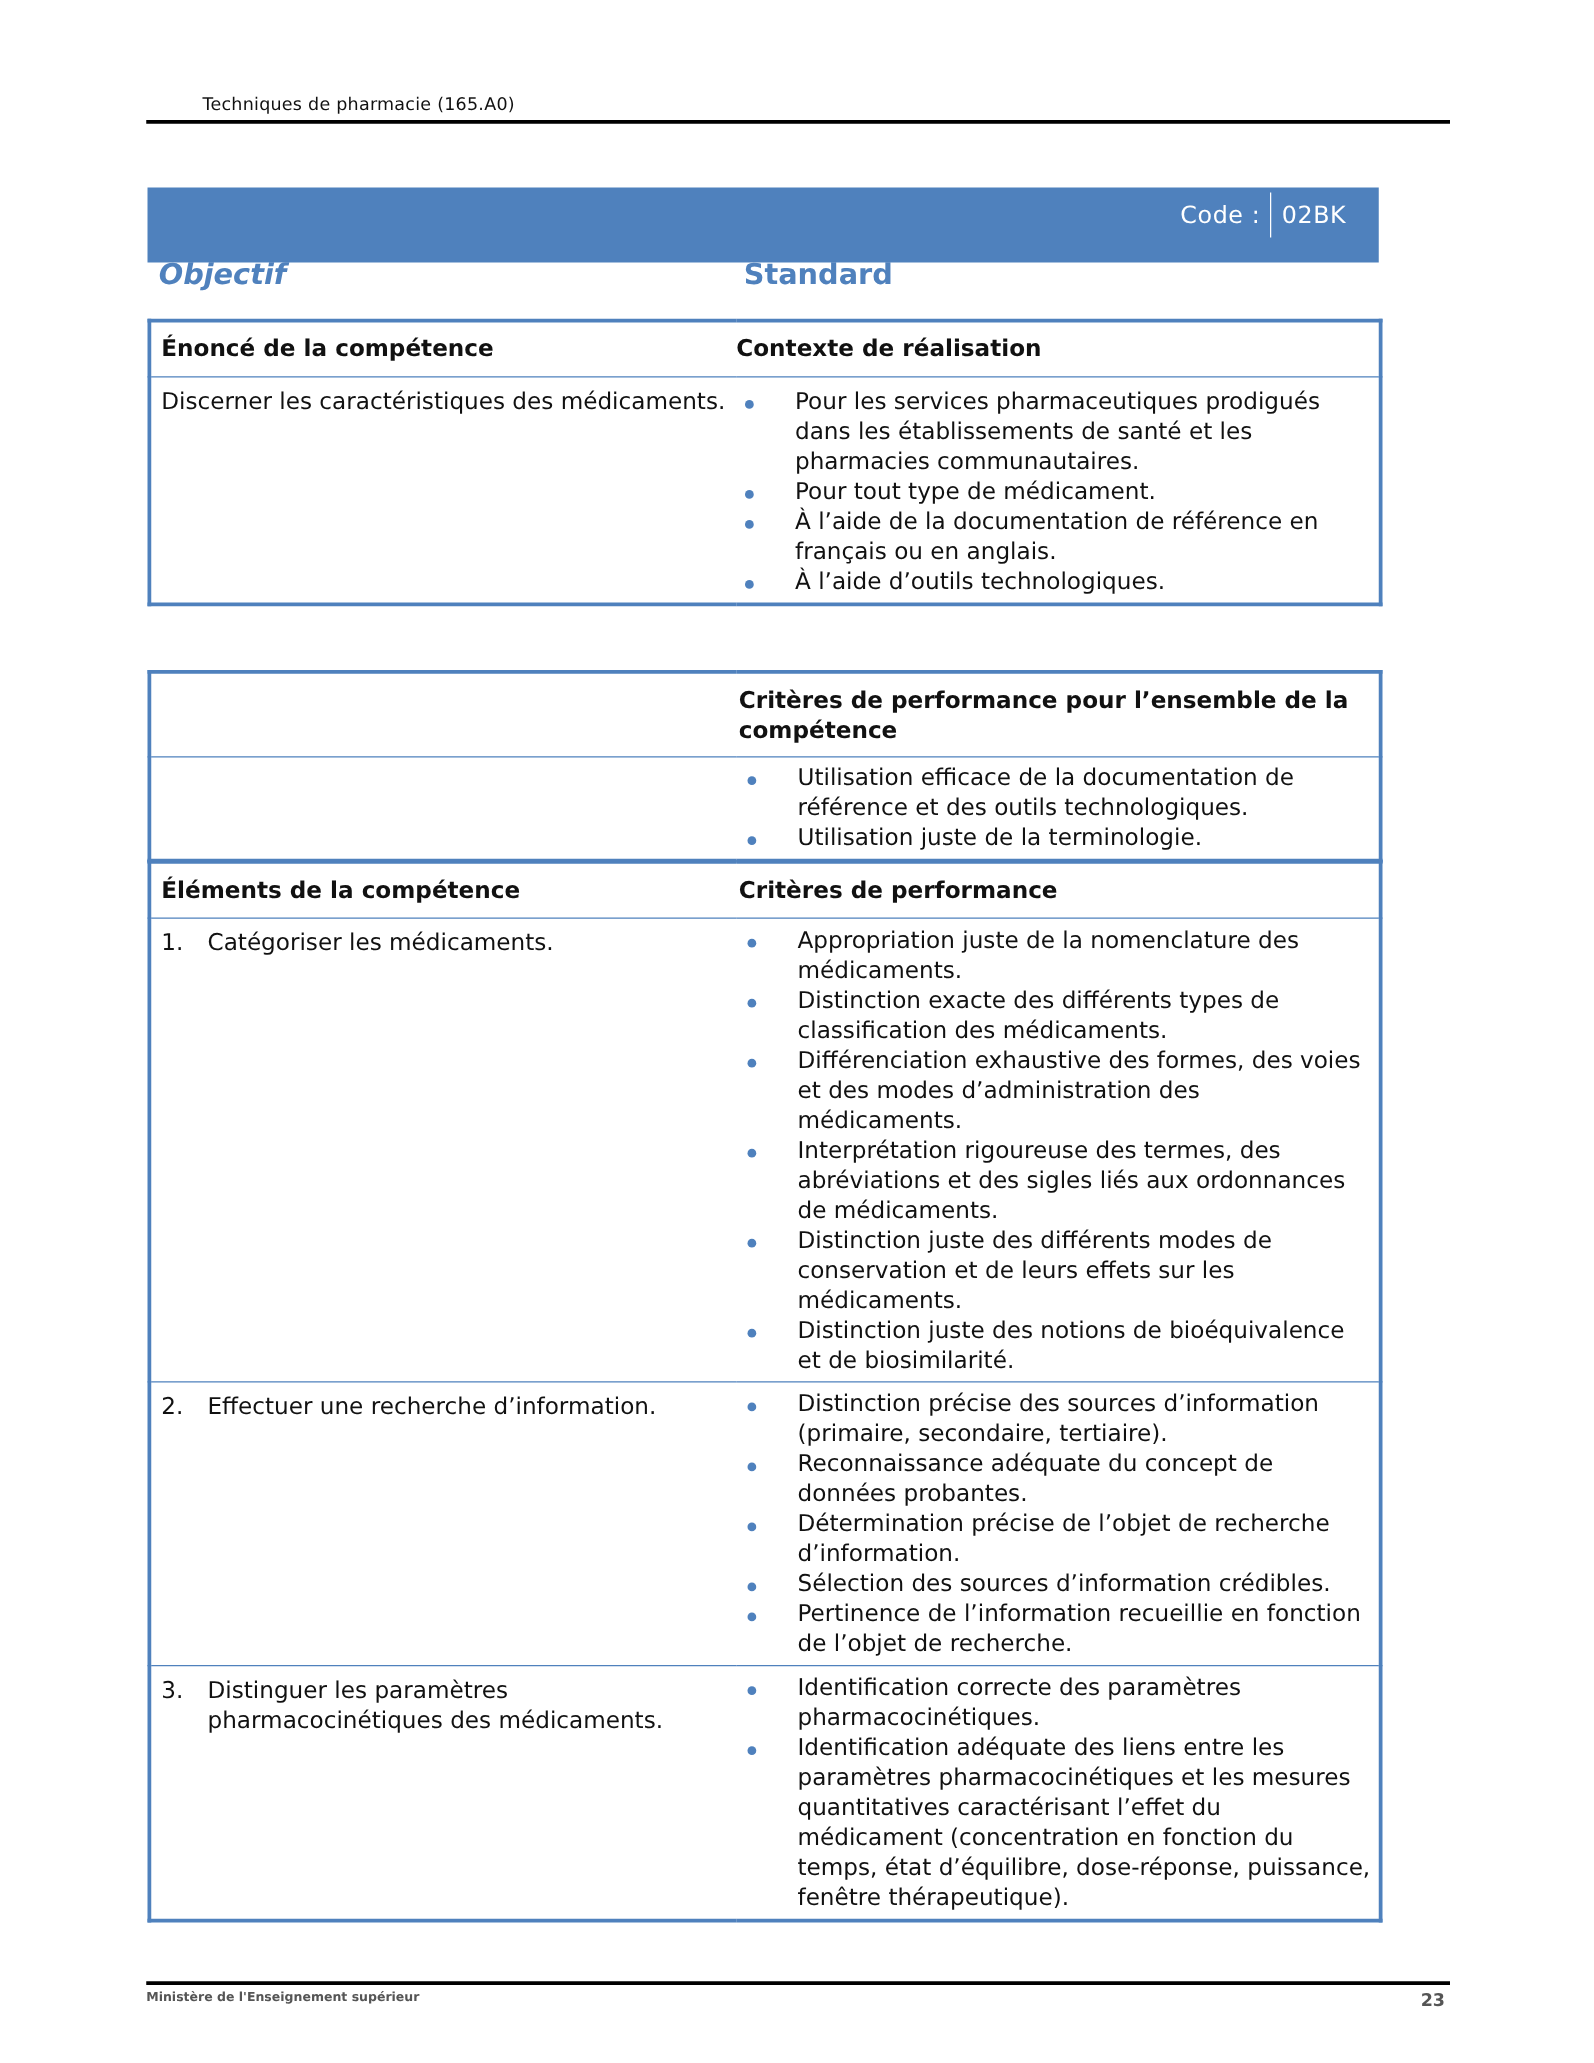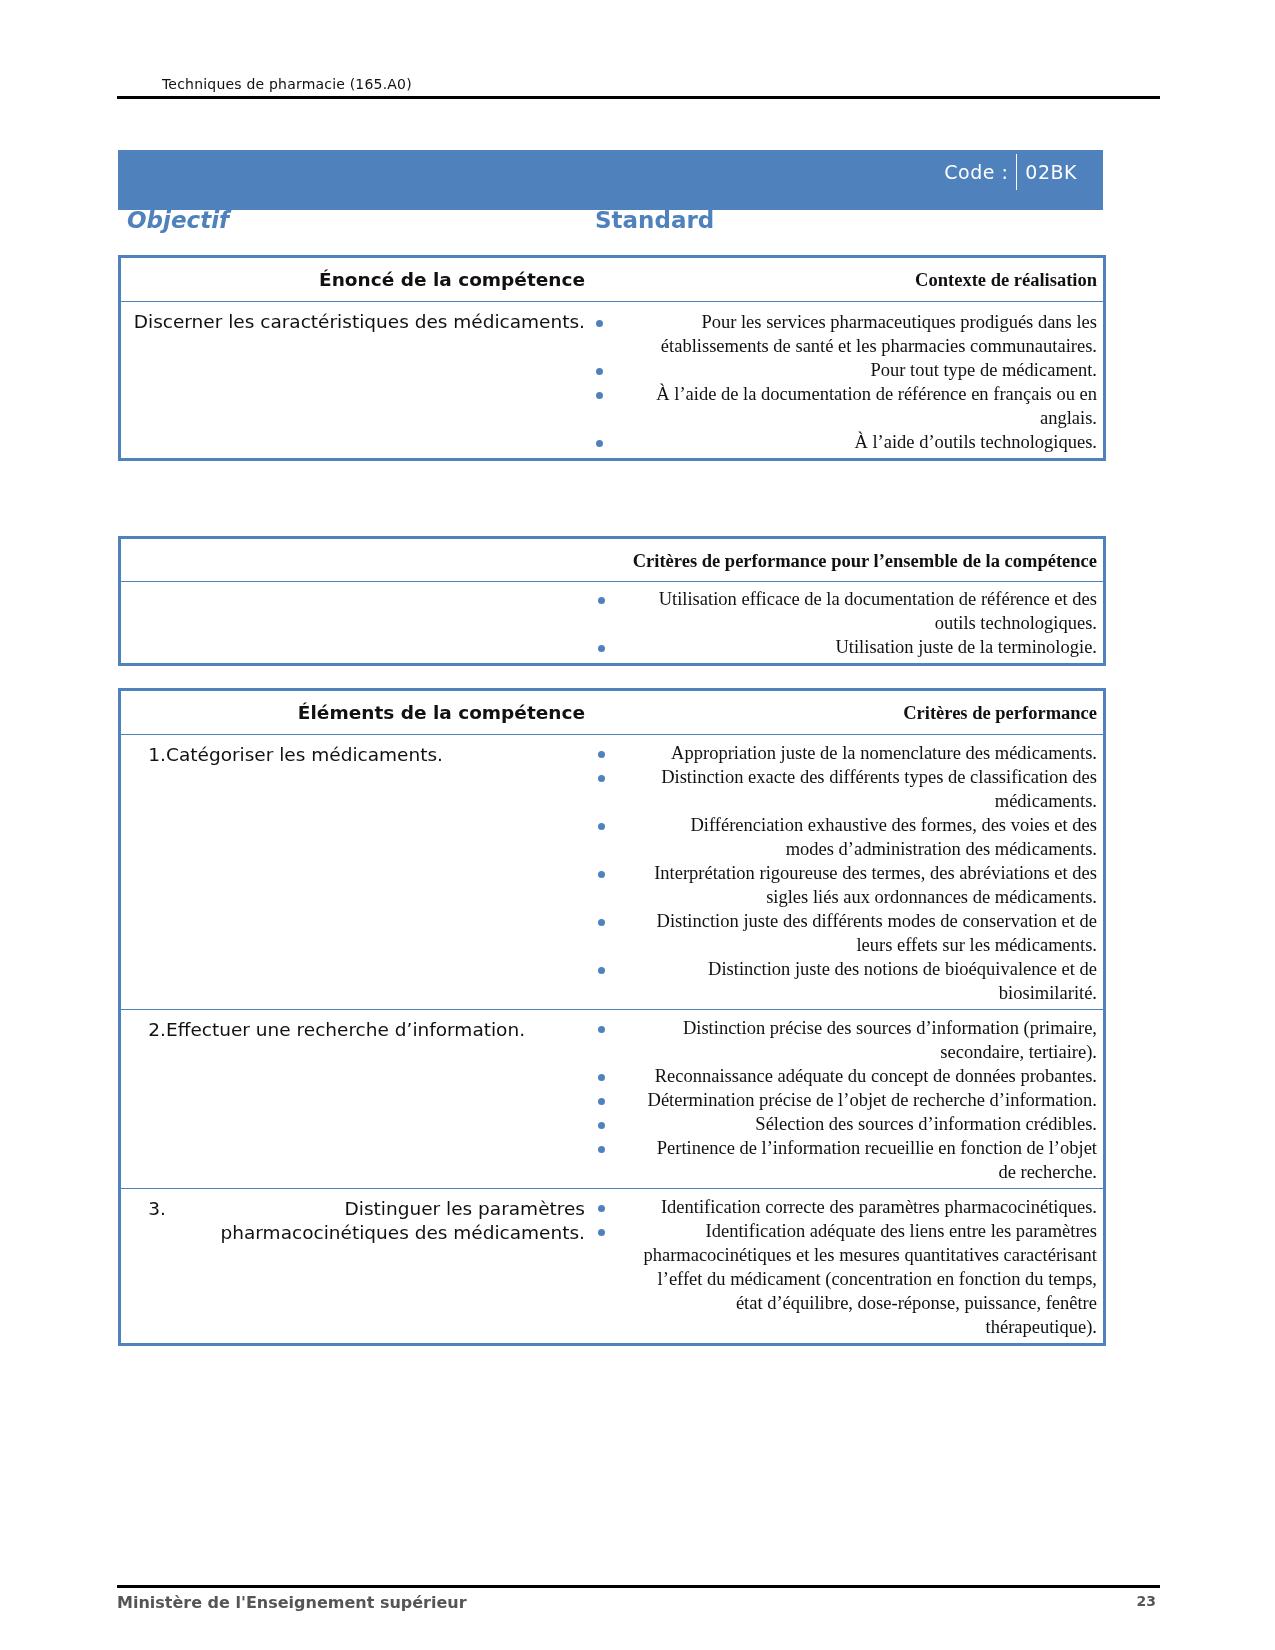--- a/index.html
+++ b/index.html
@@ -12,35 +12,35 @@
   #code-bar { left:118px; top:150px; width:985px; height:60px; background:#4F81BD; }
   #code-bar .code-wrap { position:absolute; right:26px; top:0; height:44px; display:flex; align-items:center; color:#fff; font-size:19px; letter-spacing:0.5px; }
   #code-bar .sep { width:1px; height:36px; background:#fff; margin:0 8px 0 8px; }
 
   .col-title { top:207px; font-size:23px; font-weight:bold; color:#4F81BD; }
   #objectif-title { left:127px;font-style:italic; }
   #standard-title { left:595px; }
 
   table.box { position:absolute; left:118px; width:988px; border-collapse:collapse;
               border:3px solid #4F81BD; font-size:18.5px; line-height:24px; }
-  table.box td { vertical-align:top; padding:0;text-align:right; }
+  table.box td { vertical-align:top; padding:0; }
   table.box td.left { width:456px; padding-left:8px; padding-right:4px; }
-  table.box td.right { padding-left:0; padding-right:6px;font-family:Liberation Serif, serif; }
+  table.box td.right { padding-left:0; padding-right:6px; }
   table.box tr.hdr td { font-weight:bold; border-bottom:1.5px solid #4F81BD; }
   table.box tr.sep td { border-bottom:1.5px solid #4F81BD; }
 
   ul.bul { list-style:none; margin:0; padding:0; }
   ul.bul li { position:relative; padding-left:47px; }
   ul.bul li .dot { position:absolute; left:7px; top:10px; width:7px; height:7px; border-radius:50%; background:#4F81BD; }
 
   .num-item { display:flex; }
   .num-item .num { width:37px; flex:none; }
 
   #footer-rule { left:117px; top:1585px; width:1043px; height:3px; background:#000; }
-  #footer-left { left:117px; top:1593px; font-size:16px; font-weight:bold; color:#555; }
+  #footer-left { left:117px; top:1593px; font-size:10px; font-weight:bold; color:#555; }
   #footer-right { right:119px; top:1593px; font-size:14px; font-weight:bold; color:#555; }
 </style>
 </head>
 <body>
 
 <div class="abs" id="running-header">Techniques de pharmacie (165.A0)</div>
 <div class="abs" id="header-rule"></div>
 
 <div class="abs" id="code-bar">
   <div class="code-wrap">

